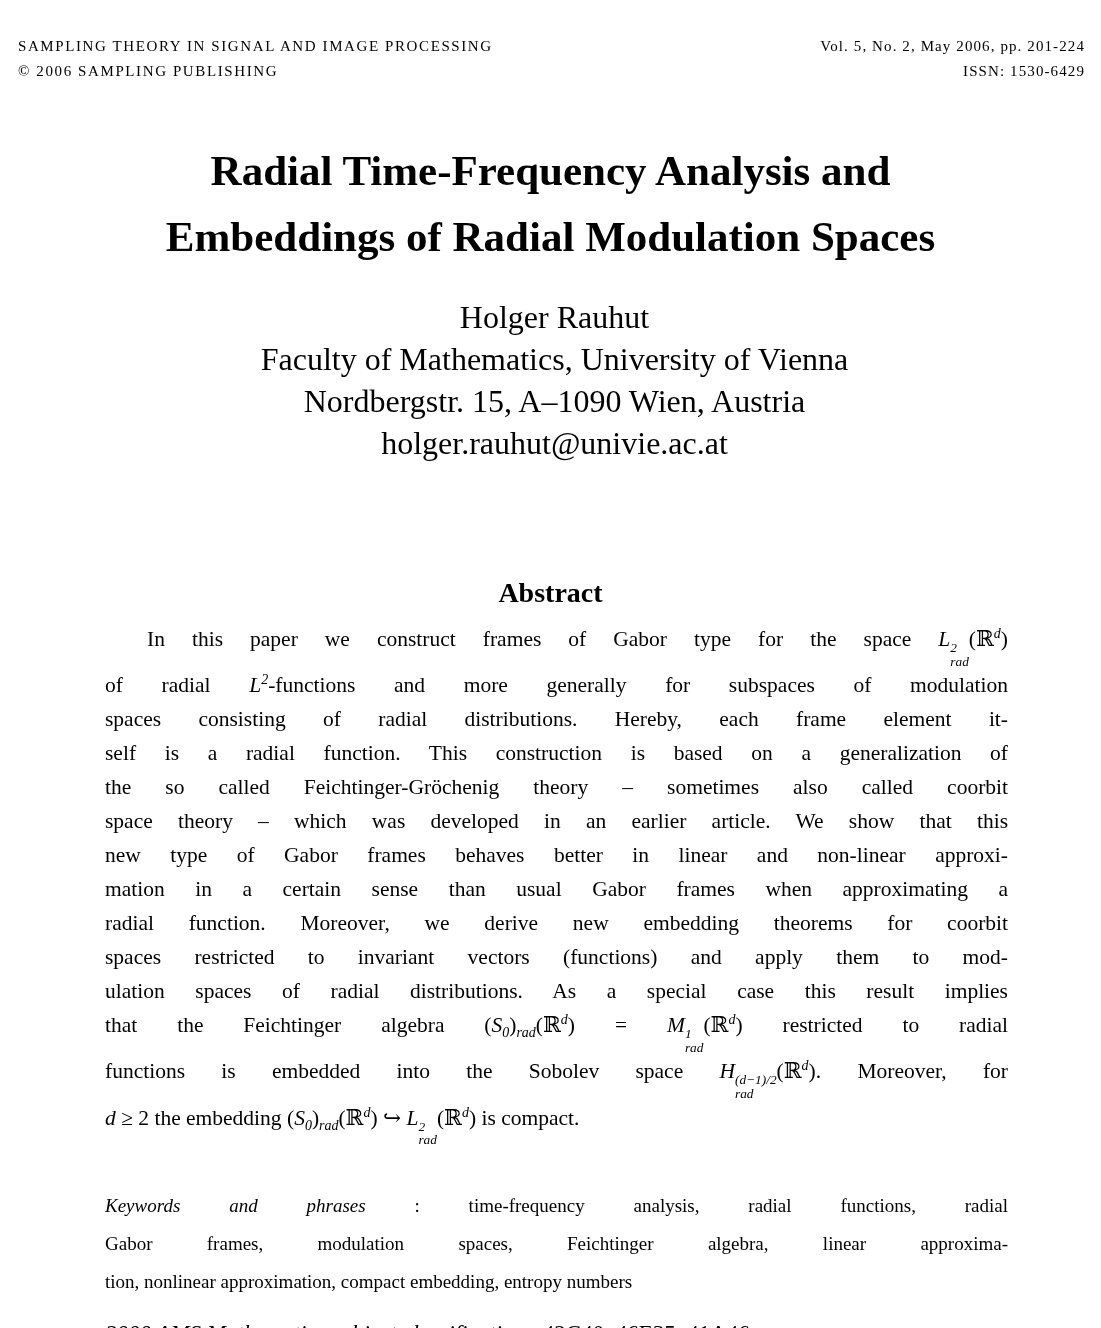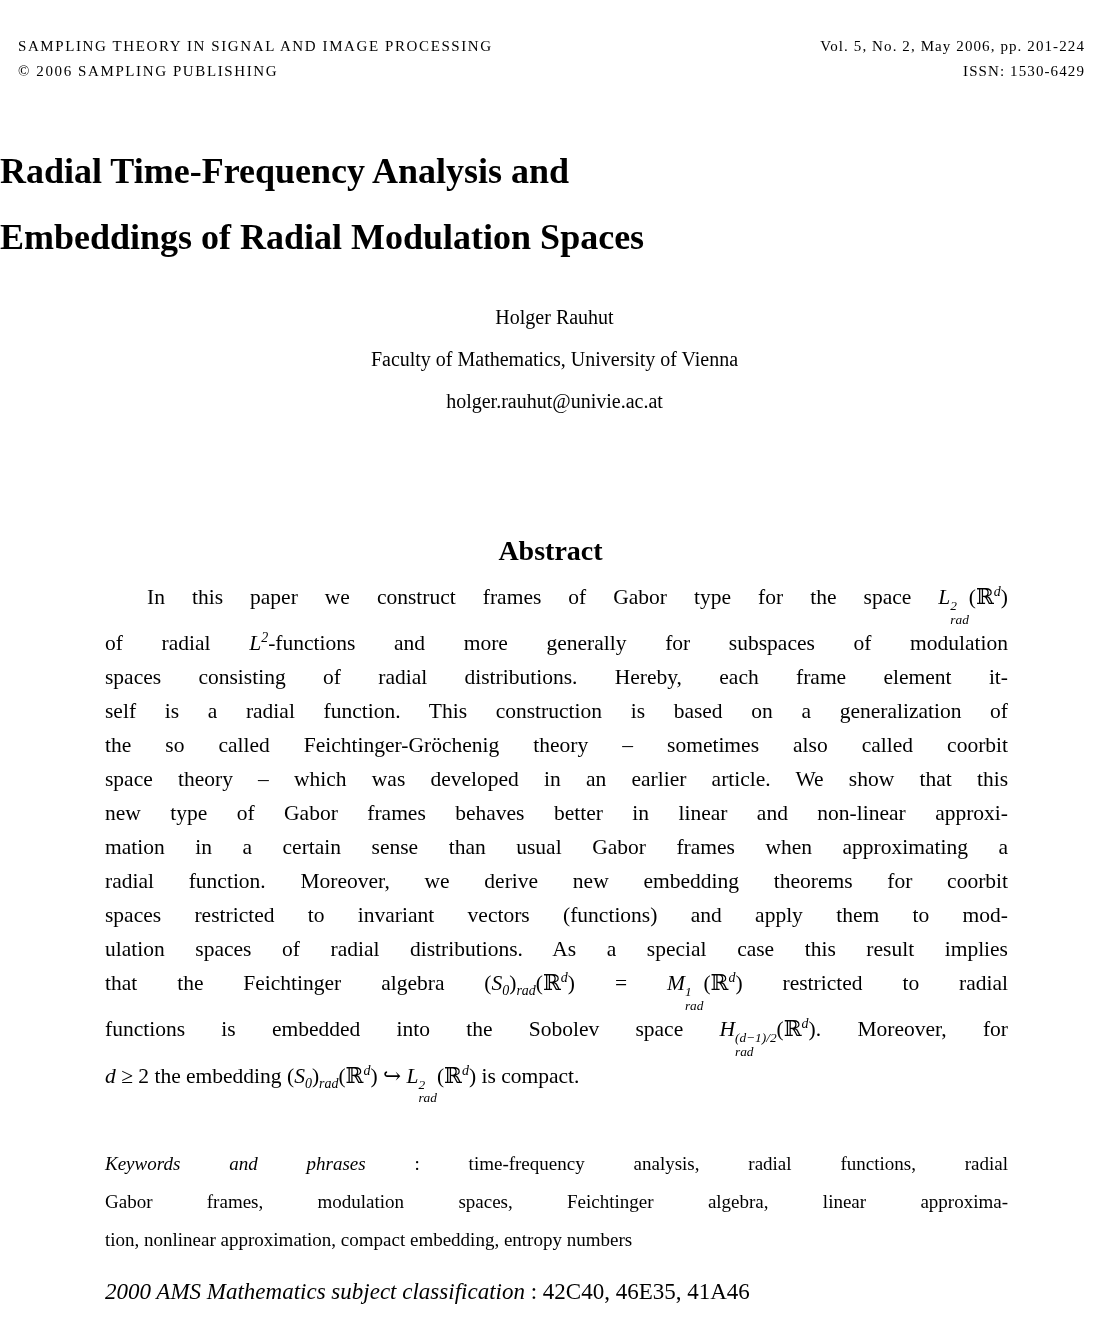--- a/index.html
+++ b/index.html
@@ -9,26 +9,26 @@
     font-family:"Liberation Serif","DejaVu Serif",serif;
     overflow:hidden;
   }
   .journal-header{
     display:flex;justify-content:space-between;
     padding:34px 16px 0 18px;
     font-size:15px;line-height:25px;letter-spacing:1.6px;
   }
   .journal-header .right{text-align:right;letter-spacing:1.1px;margin-left:46px;}
   .paper-title{
-    margin-top:54px;text-align:left;
-    font-weight:bold;font-size:36px;line-height:66px;
+    margin-top:54px;text-align:center;
+    font-weight:bold;font-size:43px;line-height:66px;
   }
   .author-block{
     margin-top:26px;text-align:center;
-    font-size:20px;line-height:42px;margin-left:8px;
+    font-size:32px;line-height:42px;margin-left:8px;
   }
   .abstract-heading{
     margin-top:116px;text-align:center;
     font-weight:bold;font-size:28px;line-height:26px;
   }
   .abstract-body{
     margin:16px 0 0 105px;width:903px;
     font-size:21.5px;line-height:34px;
   }
   .keywords-block{
@@ -66,20 +66,21 @@
 </div>
 
 <div class="paper-title">
   <div>Radial Time-Frequency Analysis and</div>
   <div>Embeddings of Radial Modulation Spaces</div>
 </div>
 
 <div class="author-block">
   <div>Holger Rauhut</div>
   <div>Faculty of Mathematics, University of Vienna</div>
+  <div>Nordbergstr. 15, A–1090 Wien, Austria</div>
   <div>holger.rauhut@univie.ac.at</div>
 </div>
 
 <div class="abstract-heading">Abstract</div>
 
 <div class="abstract-body">
     <div class="tline firstindent">In this paper we construct frames of Gabor type for the space <em>L</em><span class="supsub">
         <span class="sup">2</span>
         <span class="sub">rad</span>
       </span>(ℝ<sup>d</sup>)</div>

